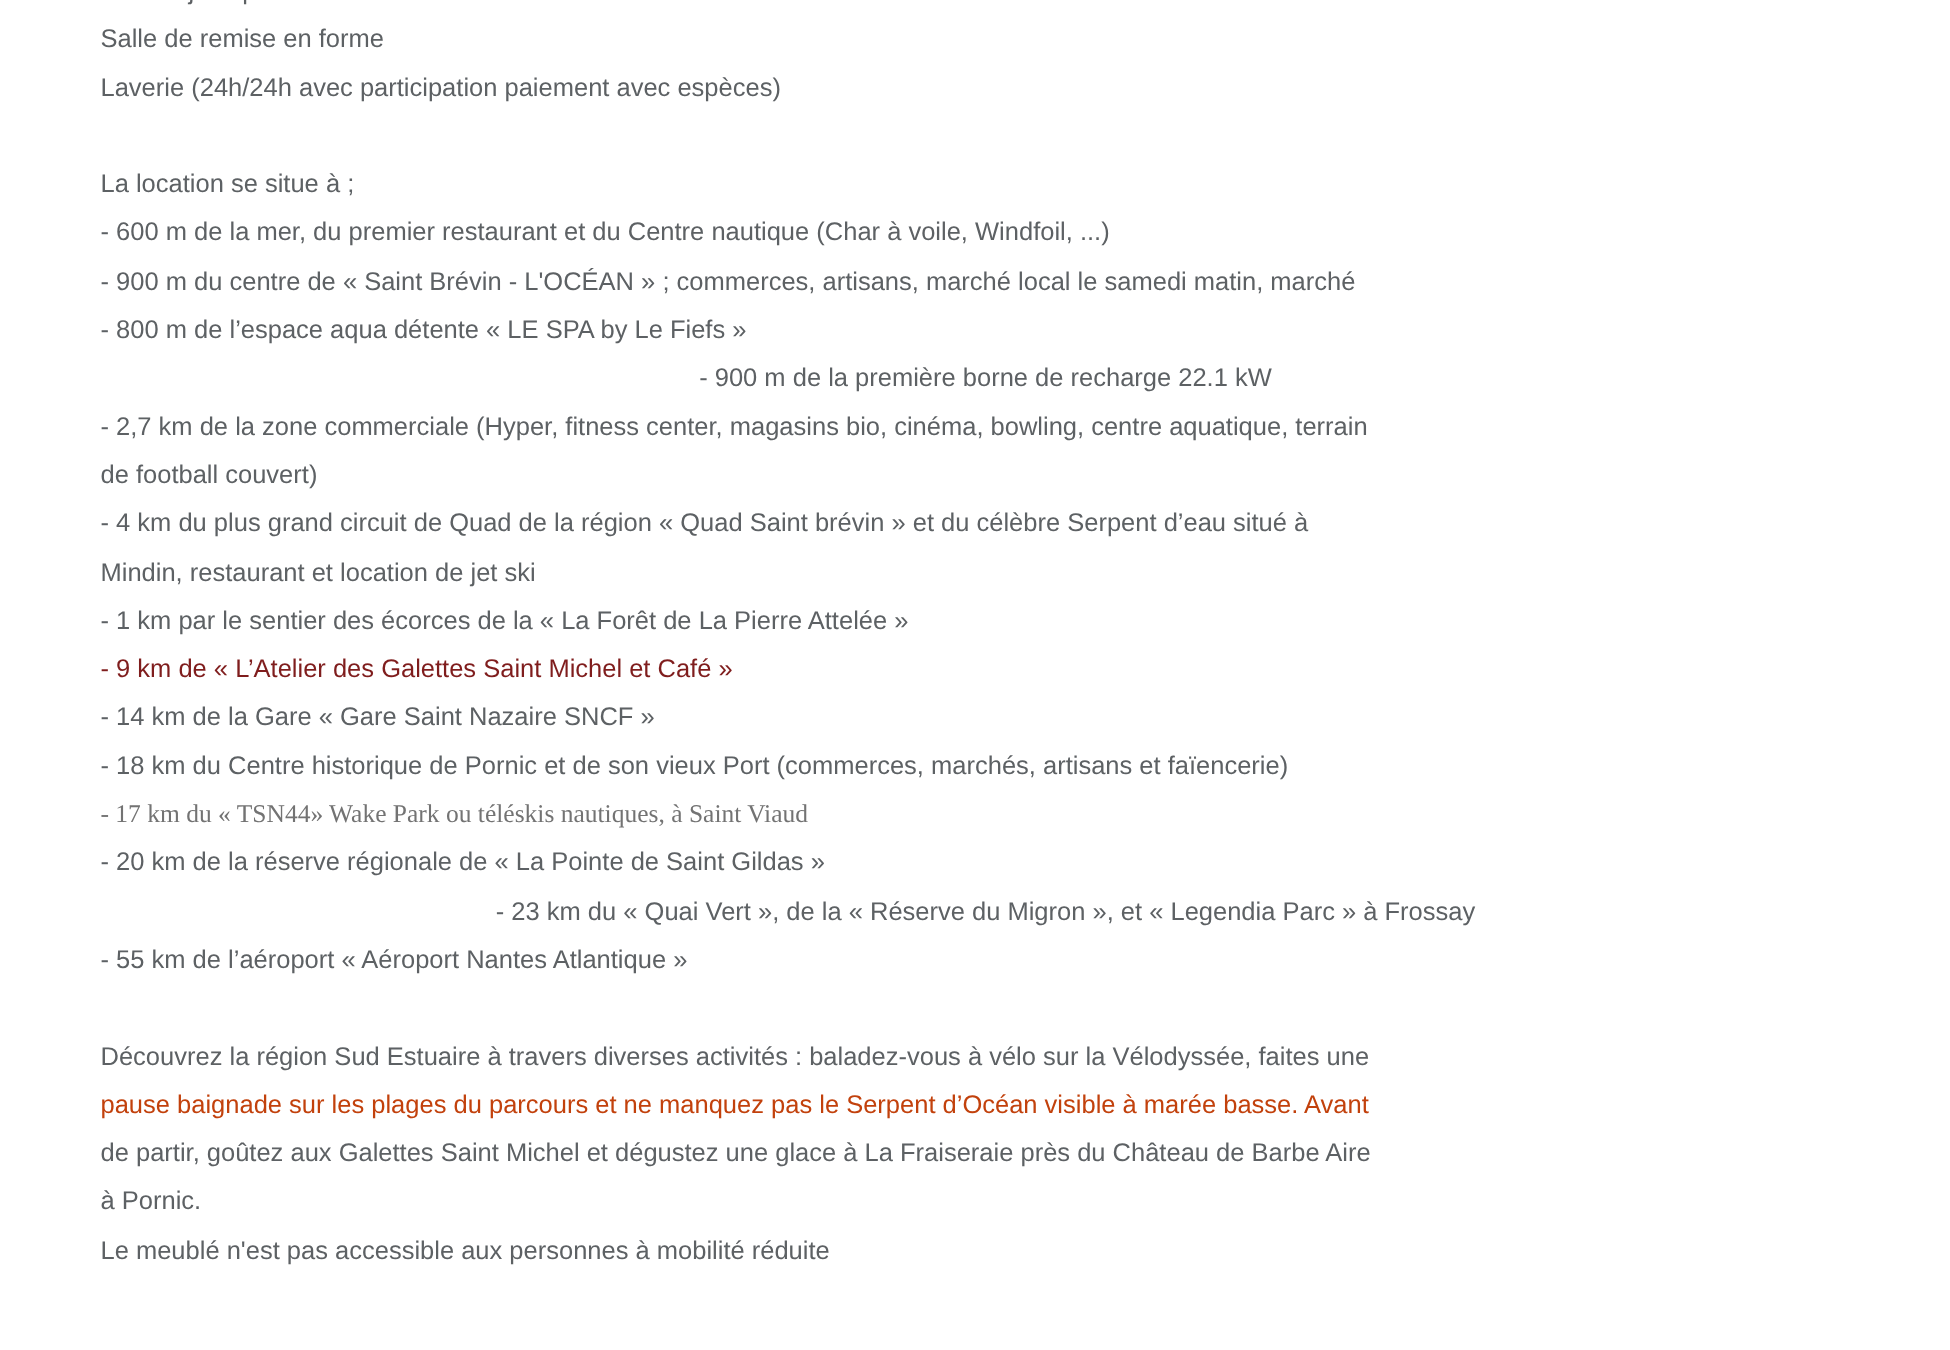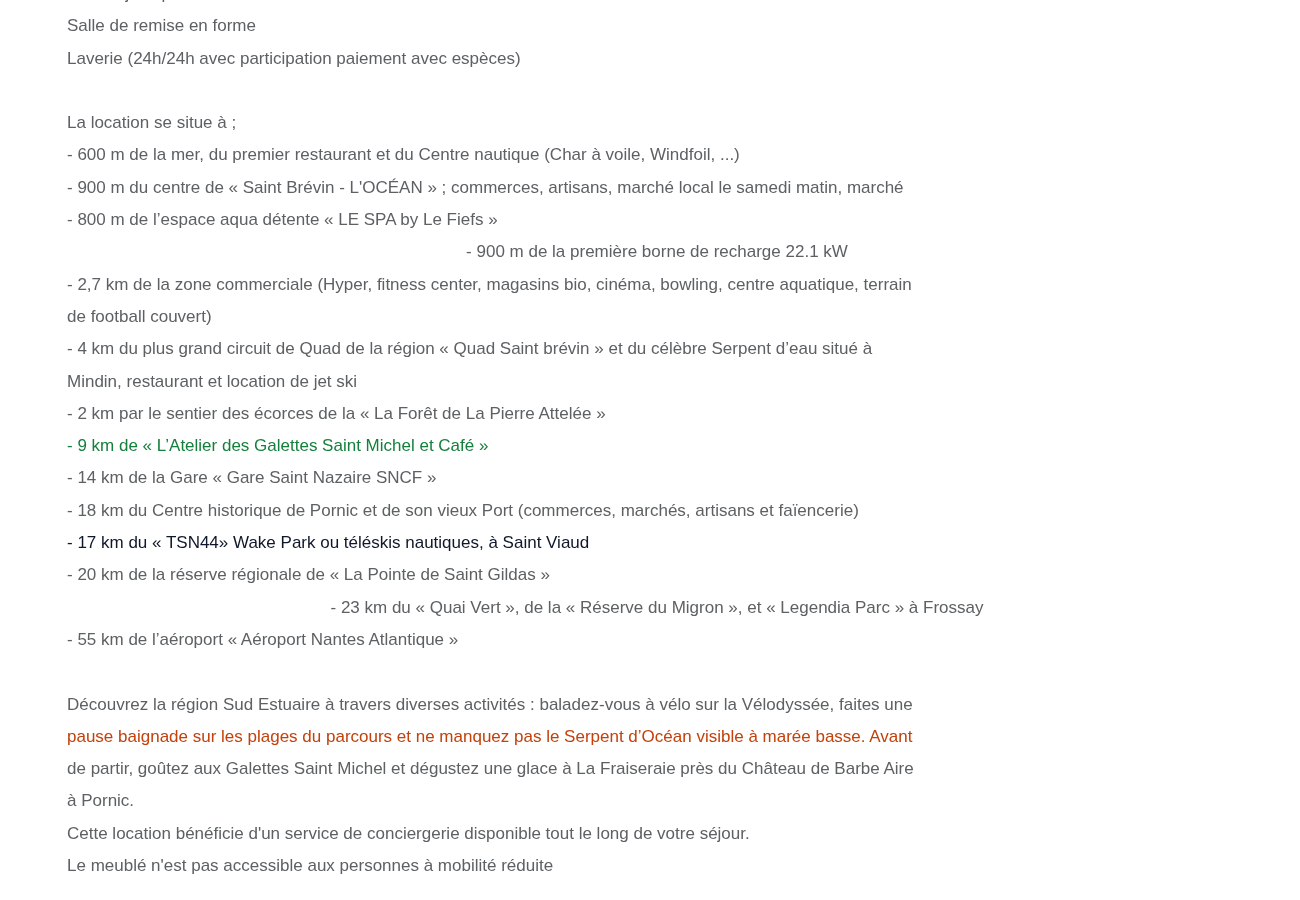--- a/index.html
+++ b/index.html
@@ -43,29 +43,28 @@
       <div class="text-line" style="color: rgb(93, 97, 100);"></div>
       <div class="text-line" style="color: rgb(93, 97, 100);">La location se situe à ;</div>
       <div class="text-line" style="color: rgb(93, 97, 100);">- 600 m de la mer, du premier restaurant et du Centre nautique (Char à voile, Windfoil, ...)</div>
       <div class="text-line" style="color: rgb(93, 97, 100);">- 900 m du centre de « Saint Brévin - L'OCÉAN » ; commerces, artisans, marché local le samedi matin, marché</div>
       <div class="text-line" style="color: rgb(93, 97, 100);">- 800 m de l’espace aqua détente « LE SPA by Le Fiefs »</div>
       <div class="text-line" style="color: rgb(93, 97, 100); text-align: center;">- 900 m de la première borne de recharge 22.1 kW</div>
       <div class="text-line" style="color: rgb(93, 97, 100);">- 2,7 km de la zone commerciale (Hyper, fitness center, magasins bio, cinéma, bowling, centre aquatique, terrain</div>
       <div class="text-line" style="color: rgb(93, 97, 100);">de football couvert)</div>
       <div class="text-line" style="color: rgb(93, 97, 100);">- 4 km du plus grand circuit de Quad de la région « Quad Saint brévin » et du célèbre Serpent d’eau situé à</div>
       <div class="text-line" style="color: rgb(93, 97, 100);">Mindin, restaurant et location de jet ski</div>
-      <div class="text-line" style="color: rgb(93, 97, 100);">- 2 km par le sentier des écorces de la « La Forêt de La Pierre Attelée »</div>
-      <div class="text-line" style="color: #15803d;">- 9 km de « L’Atelier des Galettes Saint Michel et Café »</div>
+      <div class="text-line" style="color: rgb(93, 97, 100);">- 1 km par le sentier des écorces de la « La Forêt de La Pierre Attelée »</div>
+      <div class="text-line" style="color: #7f1d1d;">- 9 km de « L’Atelier des Galettes Saint Michel et Café »</div>
       <div class="text-line" style="color: rgb(93, 97, 100);">- 14 km de la Gare « Gare Saint Nazaire SNCF »</div>
       <div class="text-line" style="color: rgb(93, 97, 100);">- 18 km du Centre historique de Pornic et de son vieux Port (commerces, marchés, artisans et faïencerie)</div>
-      <div class="text-line" style="color: #0f172a;">- 17 km du « TSN44» Wake Park ou téléskis nautiques, à Saint Viaud</div>
+      <div class="text-line" style="color: #737373; font-family: Liberation Serif, serif;">- 17 km du « TSN44» Wake Park ou téléskis nautiques, à Saint Viaud</div>
       <div class="text-line" style="color: rgb(93, 97, 100);">- 20 km de la réserve régionale de « La Pointe de Saint Gildas »</div>
       <div class="text-line" style="color: rgb(93, 97, 100); text-align: center;">- 23 km du « Quai Vert », de la « Réserve du Migron », et « Legendia Parc » à Frossay</div>
       <div class="text-line" style="color: rgb(93, 97, 100);">- 55 km de l’aéroport « Aéroport Nantes Atlantique »</div>
       <div class="text-line" style="color: rgb(93, 97, 100);"></div>
       <div class="text-line" style="color: rgb(93, 97, 100);">Découvrez la région Sud Estuaire à travers diverses activités : baladez-vous à vélo sur la Vélodyssée, faites une</div>
       <div class="text-line" style="color: #c2410c;">pause baignade sur les plages du parcours et ne manquez pas le Serpent d’Océan visible à marée basse. Avant</div>
       <div class="text-line" style="color: rgb(93, 97, 100);">de partir, goûtez aux Galettes Saint Michel et dégustez une glace à La Fraiseraie près du Château de Barbe Aire</div>
       <div class="text-line" style="color: rgb(93, 97, 100);">à Pornic.</div>
-      <div class="text-line" style="color: rgb(93, 97, 100);">Cette location bénéficie d'un service de conciergerie disponible tout le long de votre séjour.</div>
       <div class="text-line" style="color: rgb(93, 97, 100);">Le meublé n'est pas accessible aux personnes à mobilité réduite</div>
     </div>
 </div>
 
 </body></html>

